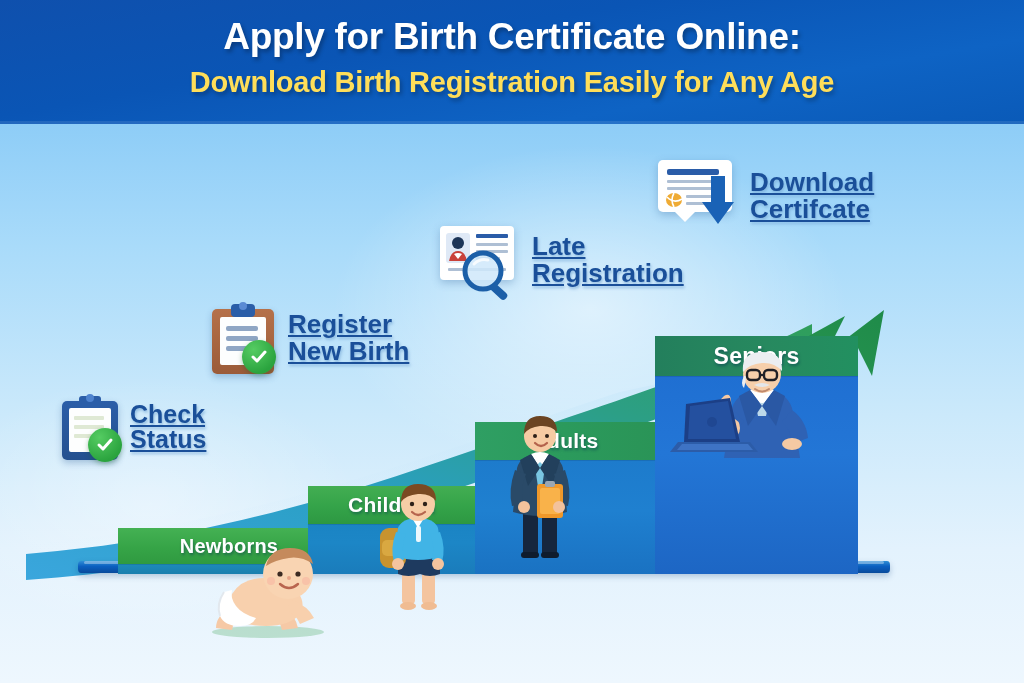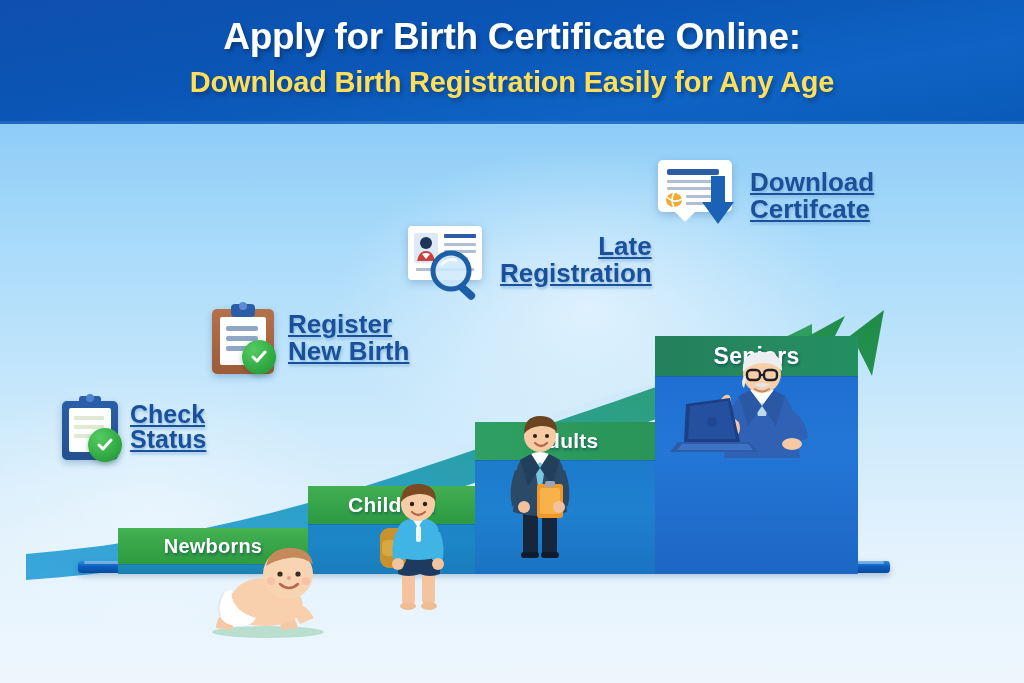--- a/index.html
+++ b/index.html
@@ -157,21 +157,21 @@
       </g>
       <path d="M655,300 C720,262 790,222 845,192 L826,230 L884,186 L872,252 L855,218
                C800,250 735,290 672,326 Z" fill="url(#gArr)"></path>
     </svg>
 
     <div class="base"></div>
 
     <div class="step" id="step1" style="left:118px;top:404px;width:190px;height:44px;">
       <div class="face" style="top:32px;height:14px;background:linear-gradient(180deg,#1e8fbe,#1a7fae);"></div>
       <div class="top" style="height:36px;background:linear-gradient(180deg,#44b153 0%,#36a447 55%,#2f9a40 100%);"></div>
-      <div class="label" style="height:36px;font-size:20px;">Newborns</div>
+      <div class="label" style="height:36px;font-size:20px;margin-left:16px;">Newborns</div>
     </div>
 
     <div class="step" id="step2" style="left:308px;top:362px;width:167px;height:86px;">
       <div class="face" style="top:36px;height:52px;background:linear-gradient(180deg,#1a84c4 0%,#1c86c6 40%,#1a7cbb 100%);"></div>
       <div class="top" style="height:38px;background:linear-gradient(180deg,#43ae52 0%,#34a349 55%,#2d9842 100%);"></div>
       <div class="label" style="font-size:21px;">Children</div>
     </div>
 
     <div class="step" id="step3" style="left:475px;top:298px;width:180px;height:150px;">
       <div class="face" style="top:37px;height:115px;background:linear-gradient(180deg,#1d7bcc 0%,#1f80d0 45%,#1a72c2 100%);"></div>
@@ -340,21 +340,21 @@
         <div class="check" style="left:30px;top:38px;width:34px;height:34px;">
           <svg width="20" height="20" viewBox="0 0 20 20">
               <path d="M4,10 l4,4 l8,-9" fill="none" stroke="#fff" stroke-width="3" stroke-linecap="round" stroke-linejoin="round"></path>
             </svg>
         </div>
       </div>
       <div class="co-text" style="font-size:26px;margin-left:14px;">Register
 New Birth</div>
     </div>
 
-    <div class="callout" style="left:404px;top:100px;text-align:right;">
+    <div class="callout" style="left:436px;top:100px;">
       <div class="co-icon" style="width:86px;height:72px;">
         <div class="doc" style="position:absolute;left:4px;top:2px;width:74px;height:54px;">
           <div style="position:absolute;left:6px;top:7px;width:24px;height:30px;border-radius:3px;background:#dfe9f6;"></div>
           <svg style="position:absolute;left:6px;top:7px;" width="24" height="30" viewBox="0 0 24 30">
             <circle cx="12" cy="10" r="6" fill="#1d3557"></circle>
             <path d="M3,28 q2,-10 9,-10 q7,0 9,10 z" fill="#c9413a"></path>
             <path d="M8,21 l4,5 l4,-5 q-4,-2 -8,0 z" fill="#ffffff"></path>
           </svg>
           <div class="ln dark" style="left:36px;top:8px;width:32px;height:4px;"></div>
           <div class="ln" style="left:36px;top:17px;width:32px;height:3px;"></div>

